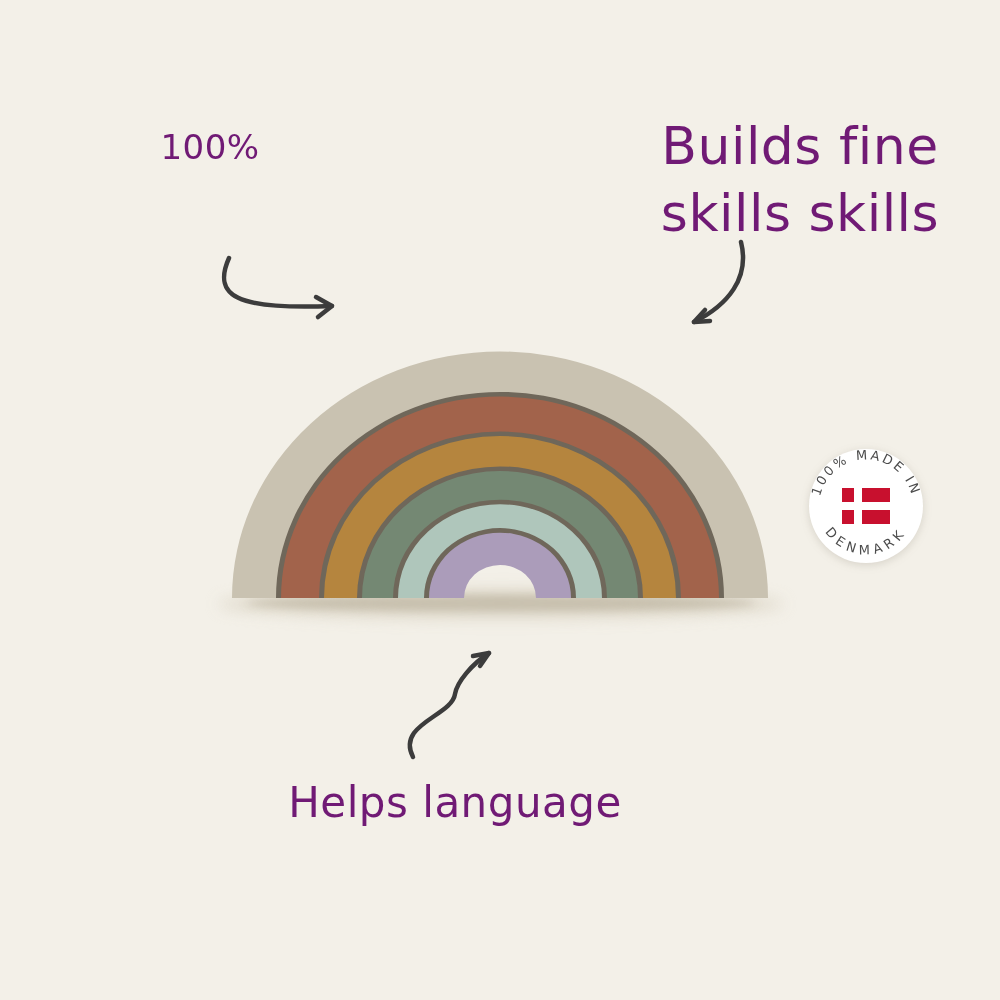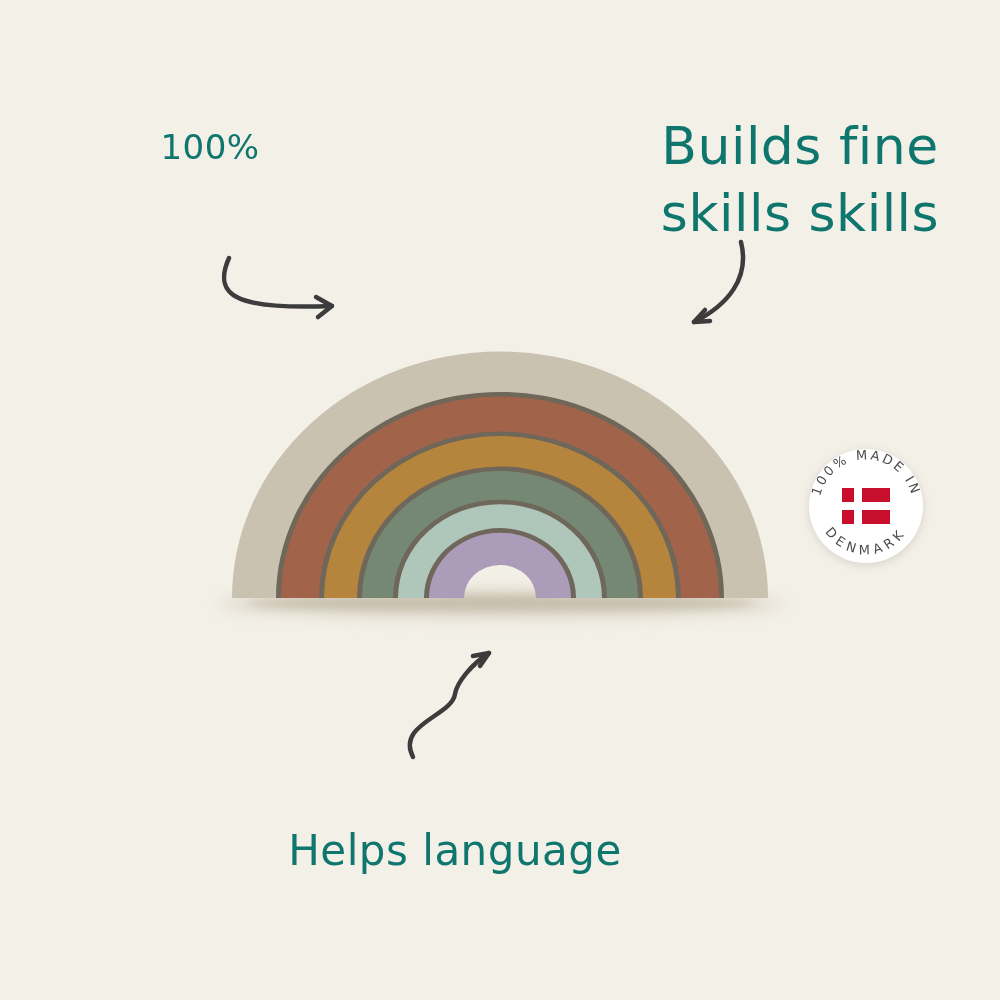--- a/index.html
+++ b/index.html
@@ -10,27 +10,27 @@
     overflow: hidden;
   }
   .stage {
     position: relative;
     width: 1000px; height: 1000px;
     background: #f3f0e8;
   }
   .callout {
     position: absolute;
     text-align: center;
-    color: #0f766e;
+    color: #701a75;
     letter-spacing: 0.5px;
     line-height: 1.28;
   }
   .callout-material { left: 60px;  top: 126px; width: 300px; font-size: 34px; }
   .callout-motor    { left: 630px; top: 113px; width: 340px; font-size: 52px; }
-  .callout-language { left: 230px; top: 776px; width: 450px; font-size: 42px; margin-top: 48px; }
+  .callout-language { left: 230px; top: 776px; width: 450px; font-size: 42px; }
 
   .arrows-layer, .toy-svg, .badge-svg { position: absolute; }
   .arrows-layer { left: 0; top: 0; width: 1000px; height: 1000px; pointer-events: none; }
 
   .ground-shadow-soft {
     position: absolute;
     left: 218px; top: 590px; width: 566px; height: 28px;
     background: #d9d2c2;
     border-radius: 50%;
     filter: blur(8px);

